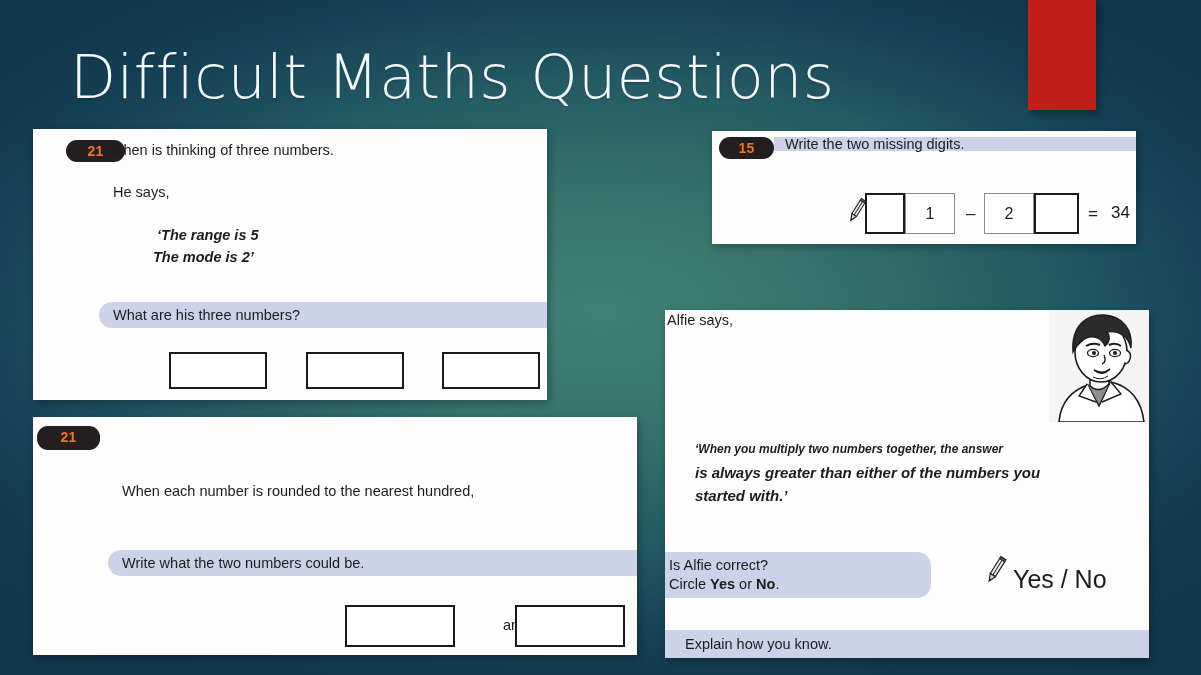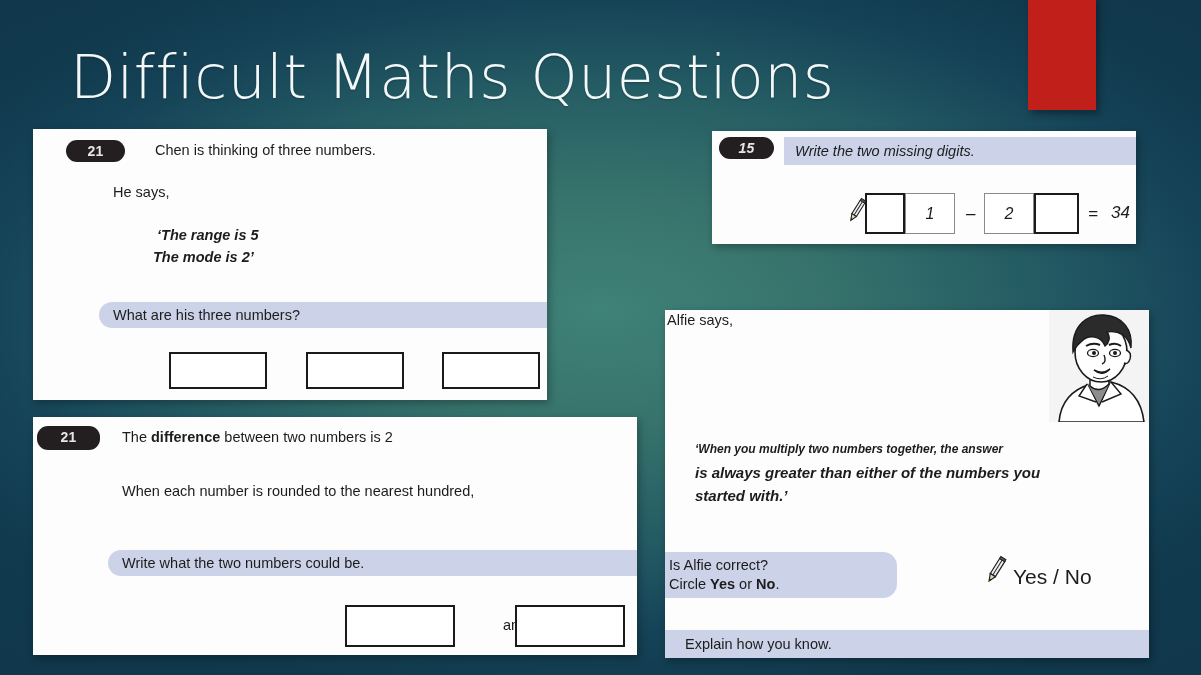--- a/index.html
+++ b/index.html
@@ -67,21 +67,21 @@
     overflow: hidden;
     box-shadow: 2px 3px 8px rgba(0,0,0,0.30);
     font-family: "Liberation Sans", sans-serif;
     color: #1c1c1c;
   }
 
   
   .qnum {
     position: absolute;
     background: #231f20;
-    color: #e5e5e5;
+    color: #f97316;
     border-radius: 11px;
     font-size: 14px;
     font-weight: bold;
     text-align: center;
     line-height: 22px;
     letter-spacing: 0.3px;
   }
 
   
   .band {
@@ -134,21 +134,21 @@
     font-size: 17px;
     color: #1c1c1c;
   }
 
   
   .pencil { position: absolute; }
 
   
   .yesno {
     position: absolute;
-    font-size: 21px;
+    font-size: 25px;
     color: #1c1c1c;
     white-space: nowrap;
   }
 
   
   .alfie-portrait {
     position: absolute;
     background: #f2f2f2;
     overflow: hidden;
   }
@@ -162,41 +162,41 @@
   <div class="bg-dark-corners"></div>
 
   <div class="red-block"></div>
 
   <div class="slide-title">Difficult Maths Questions</div>
 
   <div class="qcard" style="left:33px; top:129px; width:514px; height:271px;">
 
     <div class="qnum" style="left:33px; top:11px; width:59px; height:22px;">21</div>
 
-    <div class="qtext" style="left:80px; top:13px;margin-left:42px;">Chen is thinking of three numbers.</div>
+    <div class="qtext" style="left:80px; top:13px;">Chen is thinking of three numbers.</div>
 
     <div class="qtext" style="left:80px; top:55px;">He says,</div>
 
     <div class="qtext quote" style="left:124px; top:98px;">‘The range is 5</div>
     <div class="qtext quote" style="left:120px; top:120px;">The mode is 2’</div>
 
     <div class="band round-left" style="left:66px; top:173px; width:470px; height:26px;">
       <span class="band-text">What are his three numbers?</span>
     </div>
 
     <div class="abox" style="left:136px; top:223px; width:98px; height:37px;"></div>
     <div class="abox" style="left:273px; top:223px; width:98px; height:37px;"></div>
     <div class="abox" style="left:409px; top:223px; width:98px; height:37px;"></div>
   </div>
 
-  <div class="qcard" style="left:712px; top:131px; width:424px; height:113px;font-style:italic;">
+  <div class="qcard" style="left:712px; top:131px; width:424px; height:113px;">
 
     <div class="qnum" style="left:7px; top:6px; width:55px; height:22px;">15</div>
 
-    <div class="band" style="left:72px; top:6px; width:362px; height:28px;">
+    <div class="band" style="left:62px; top:6px; width:362px; height:14px;">
       <span class="band-text" style="padding-left:11px;">Write the two missing digits.</span>
     </div>
 
     <svg class="pencil" style="left:135px; top:66px; width:20px; height:27px;" viewBox="0 0 22 30">
       <g transform="rotate(32 11 15)">
         <rect x="8" y="3" width="6" height="18" fill="#f0f0f0" stroke="#202020" stroke-width="1.2"></rect>
         <line x1="11" y1="3" x2="11" y2="21" stroke="#202020" stroke-width="1"></line>
         <polygon points="8,21 14,21 11,28" fill="#e8d9b0" stroke="#202020" stroke-width="1.2"></polygon>
         <polygon points="9.6,25.5 12.4,25.5 11,28" fill="#202020"></polygon>
         <rect x="8" y="1" width="6" height="2.5" fill="#555" stroke="#202020" stroke-width="1"></rect>
@@ -212,23 +212,20 @@
     <div class="abox" style="left:322px; top:62px; width:45px; height:41px;"></div>
 
     <div class="op-sym" style="left:376px; top:73px;">=</div>
     <div class="op-sym" style="left:399px; top:72px;">34</div>
   </div>
 
   <div class="qcard" style="left:33px; top:417px; width:604px; height:238px;">
 
     <div class="qnum" style="left:4px; top:9px; width:63px; height:24px;">21</div>
 
-    <div class="qtext" style="left:89px; top:12px;">
-      <span>The </span><span style="font-weight:bold;">difference</span><span> between two numbers is 2</span>
-    </div>
 
     <div class="qtext" style="left:89px; top:66px;">When each number is rounded to the nearest hundred,</div>
 
     <div class="band round-left" style="left:75px; top:133px; width:550px; height:26px;">
       <span class="band-text">Write what the two numbers could be.</span>
     </div>
 
     <div class="abox" style="left:312px; top:188px; width:110px; height:42px;"></div>
 
     <div class="qtext" style="left:470px; top:200px;">and</div>
@@ -271,21 +268,21 @@
         <path d="M45 60 q8 5 16 -1 q-8 8 -16 1 Z" fill="#ffffff" stroke="#1a1a1a" stroke-width="1.5"></path>
 
         <path d="M44 67 q8 4 15 -1" stroke="#1a1a1a" stroke-width="1" fill="none"></path>
       </svg>
     </div>
 
     <div class="qtext quote wrap" style="left:30px; top:128px; width:420px; line-height:23px; font-size:12px;">‘When you multiply two numbers together, the answer</div>
     <div class="qtext quote wrap" style="left:30px; top:174px; width:420px; line-height:23px; font-size:15px;">started with.’</div>
     <div class="qtext quote wrap" style="left:30px; top:151px; width:420px; line-height:23px; font-size:15px;">is always greater than either of the numbers you</div>
 
-    <div class="band round-right" style="left:0px; top:242px; width:232px; height:46px;">
+    <div class="band round-right" style="left:0px; top:242px; width:266px; height:46px;">
       <span class="band-text two-line" style="padding-left:4px;">
         <span>Is Alfie correct?</span><br>
         <span>Circle </span><span style="font-weight:bold;">Yes</span><span> or </span><span style="font-weight:bold;">No</span><span>.</span>
       </span>
     </div>
 
     <svg class="pencil" style="left:320px; top:245px; width:22px; height:30px;" viewBox="0 0 22 30">
       <g transform="rotate(32 11 15)">
         <rect x="8" y="3" width="6" height="18" fill="#f0f0f0" stroke="#202020" stroke-width="1.2"></rect>
         <line x1="11" y1="3" x2="11" y2="21" stroke="#202020" stroke-width="1"></line>

